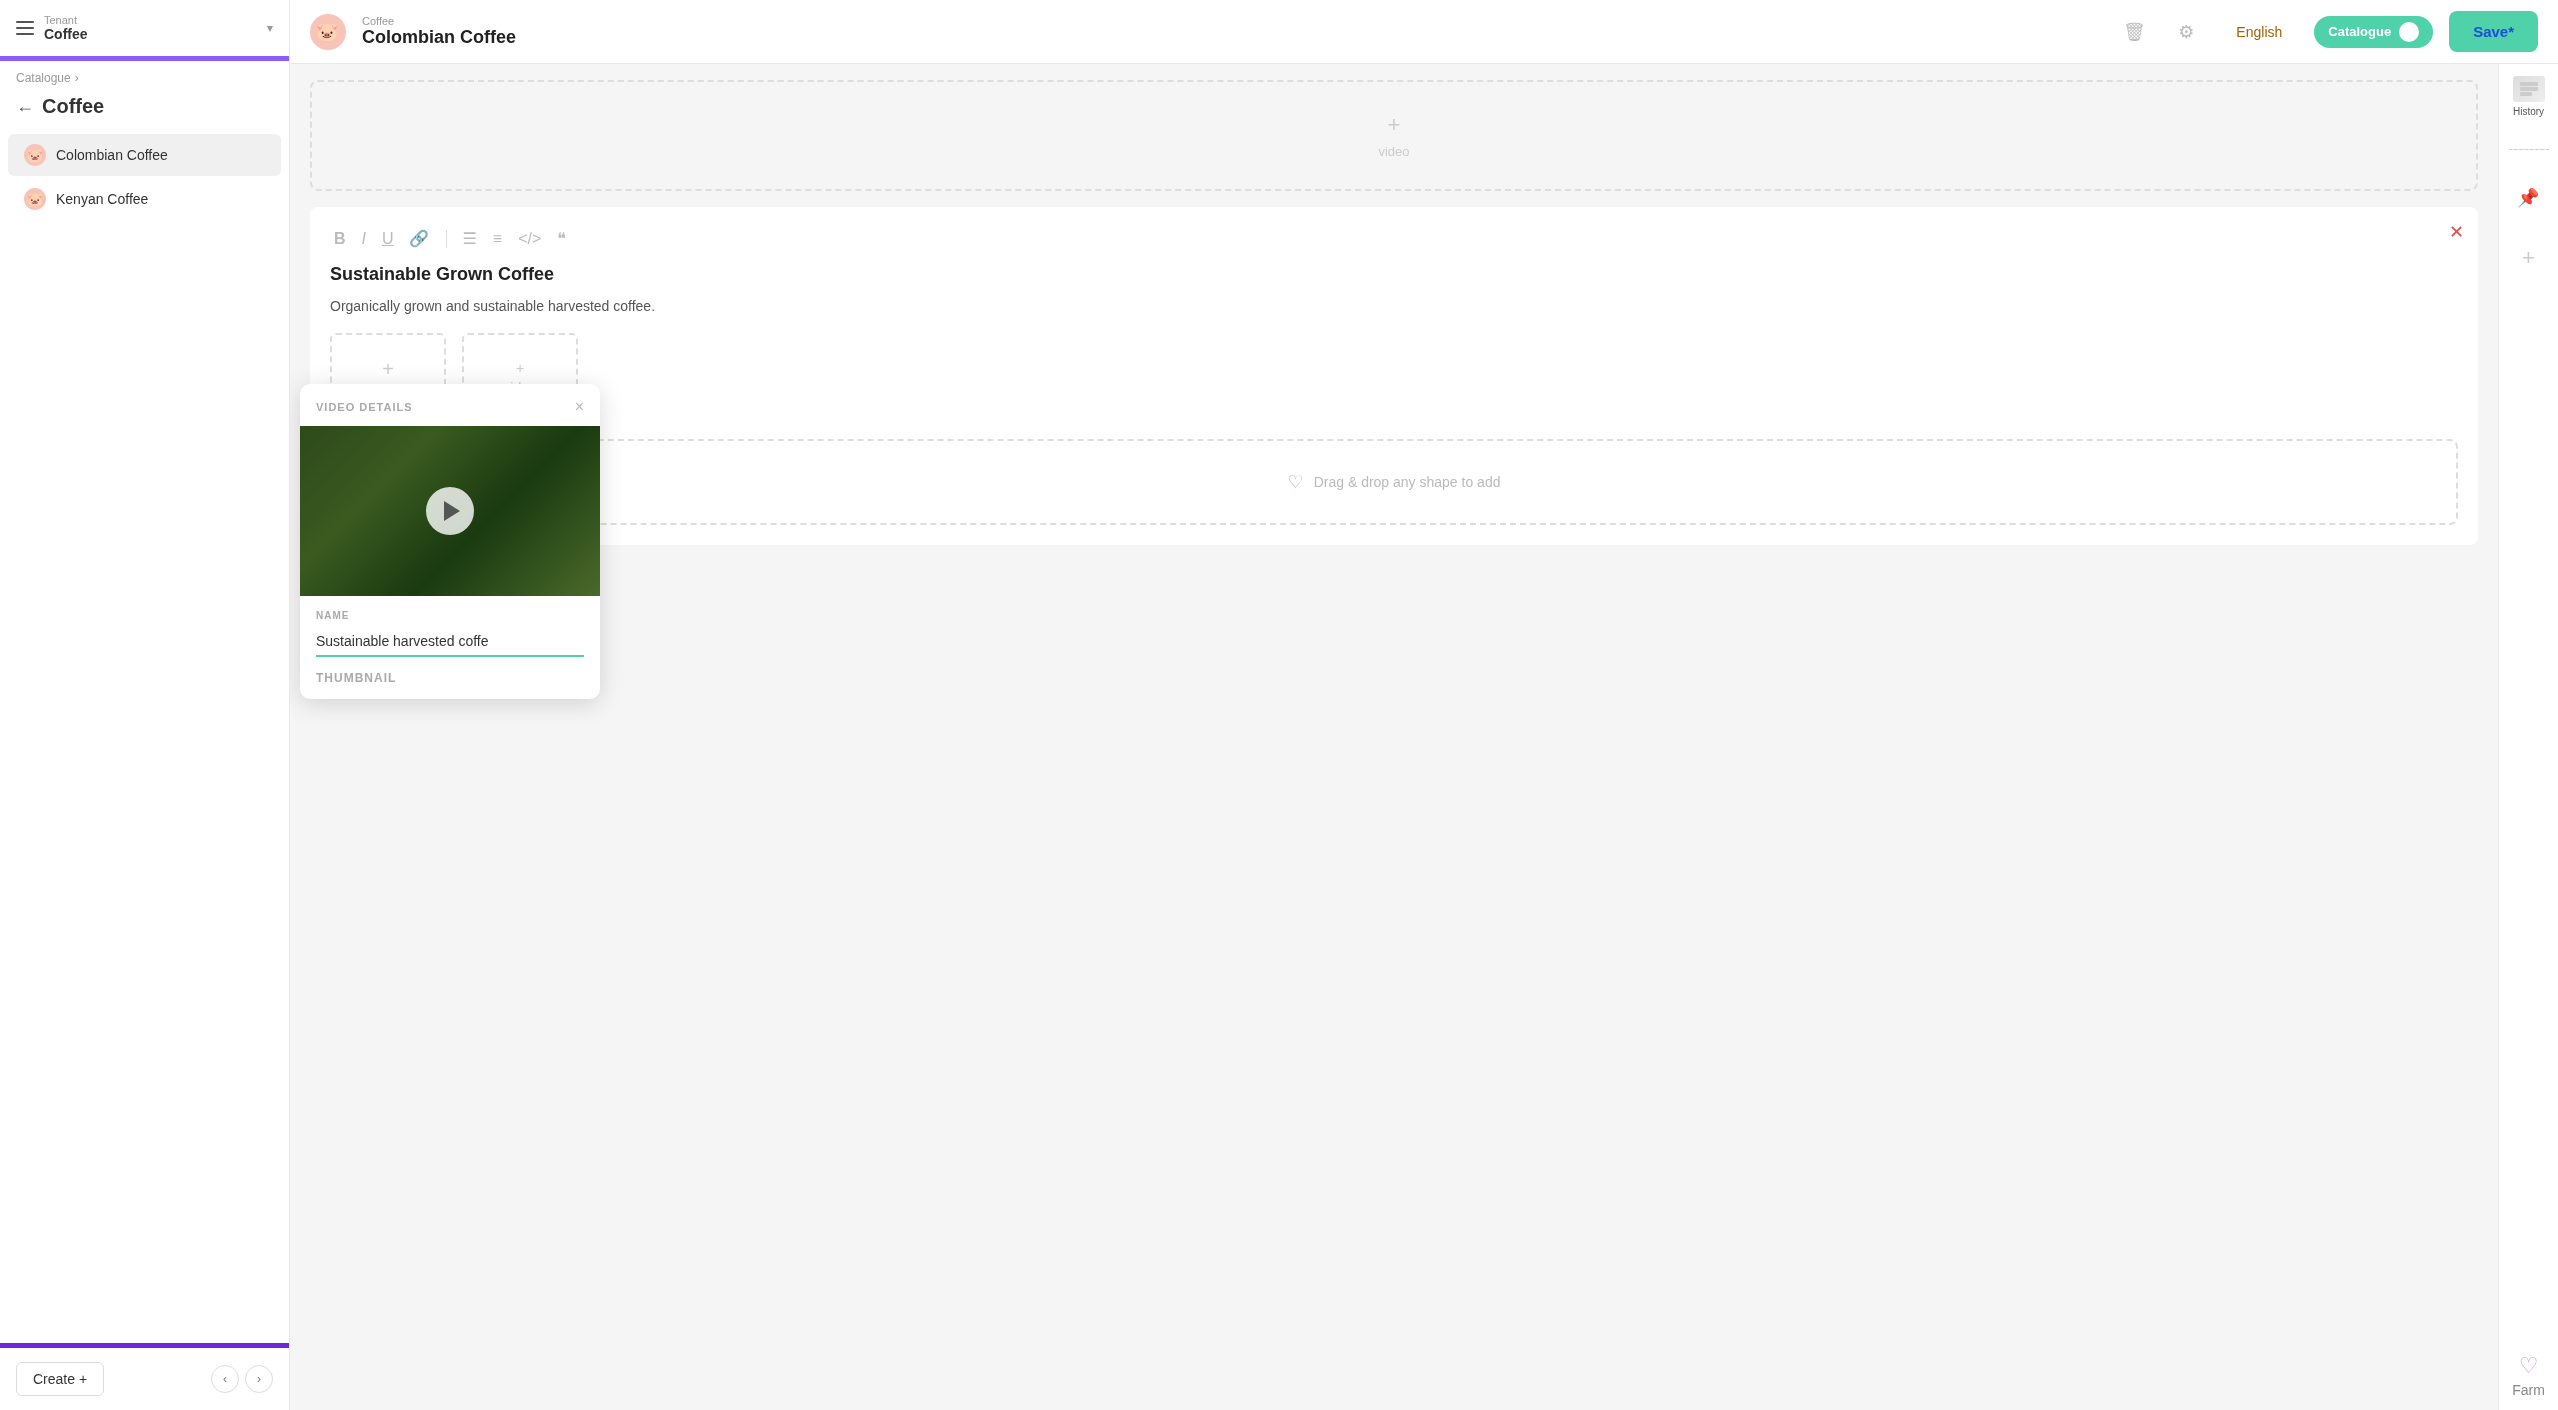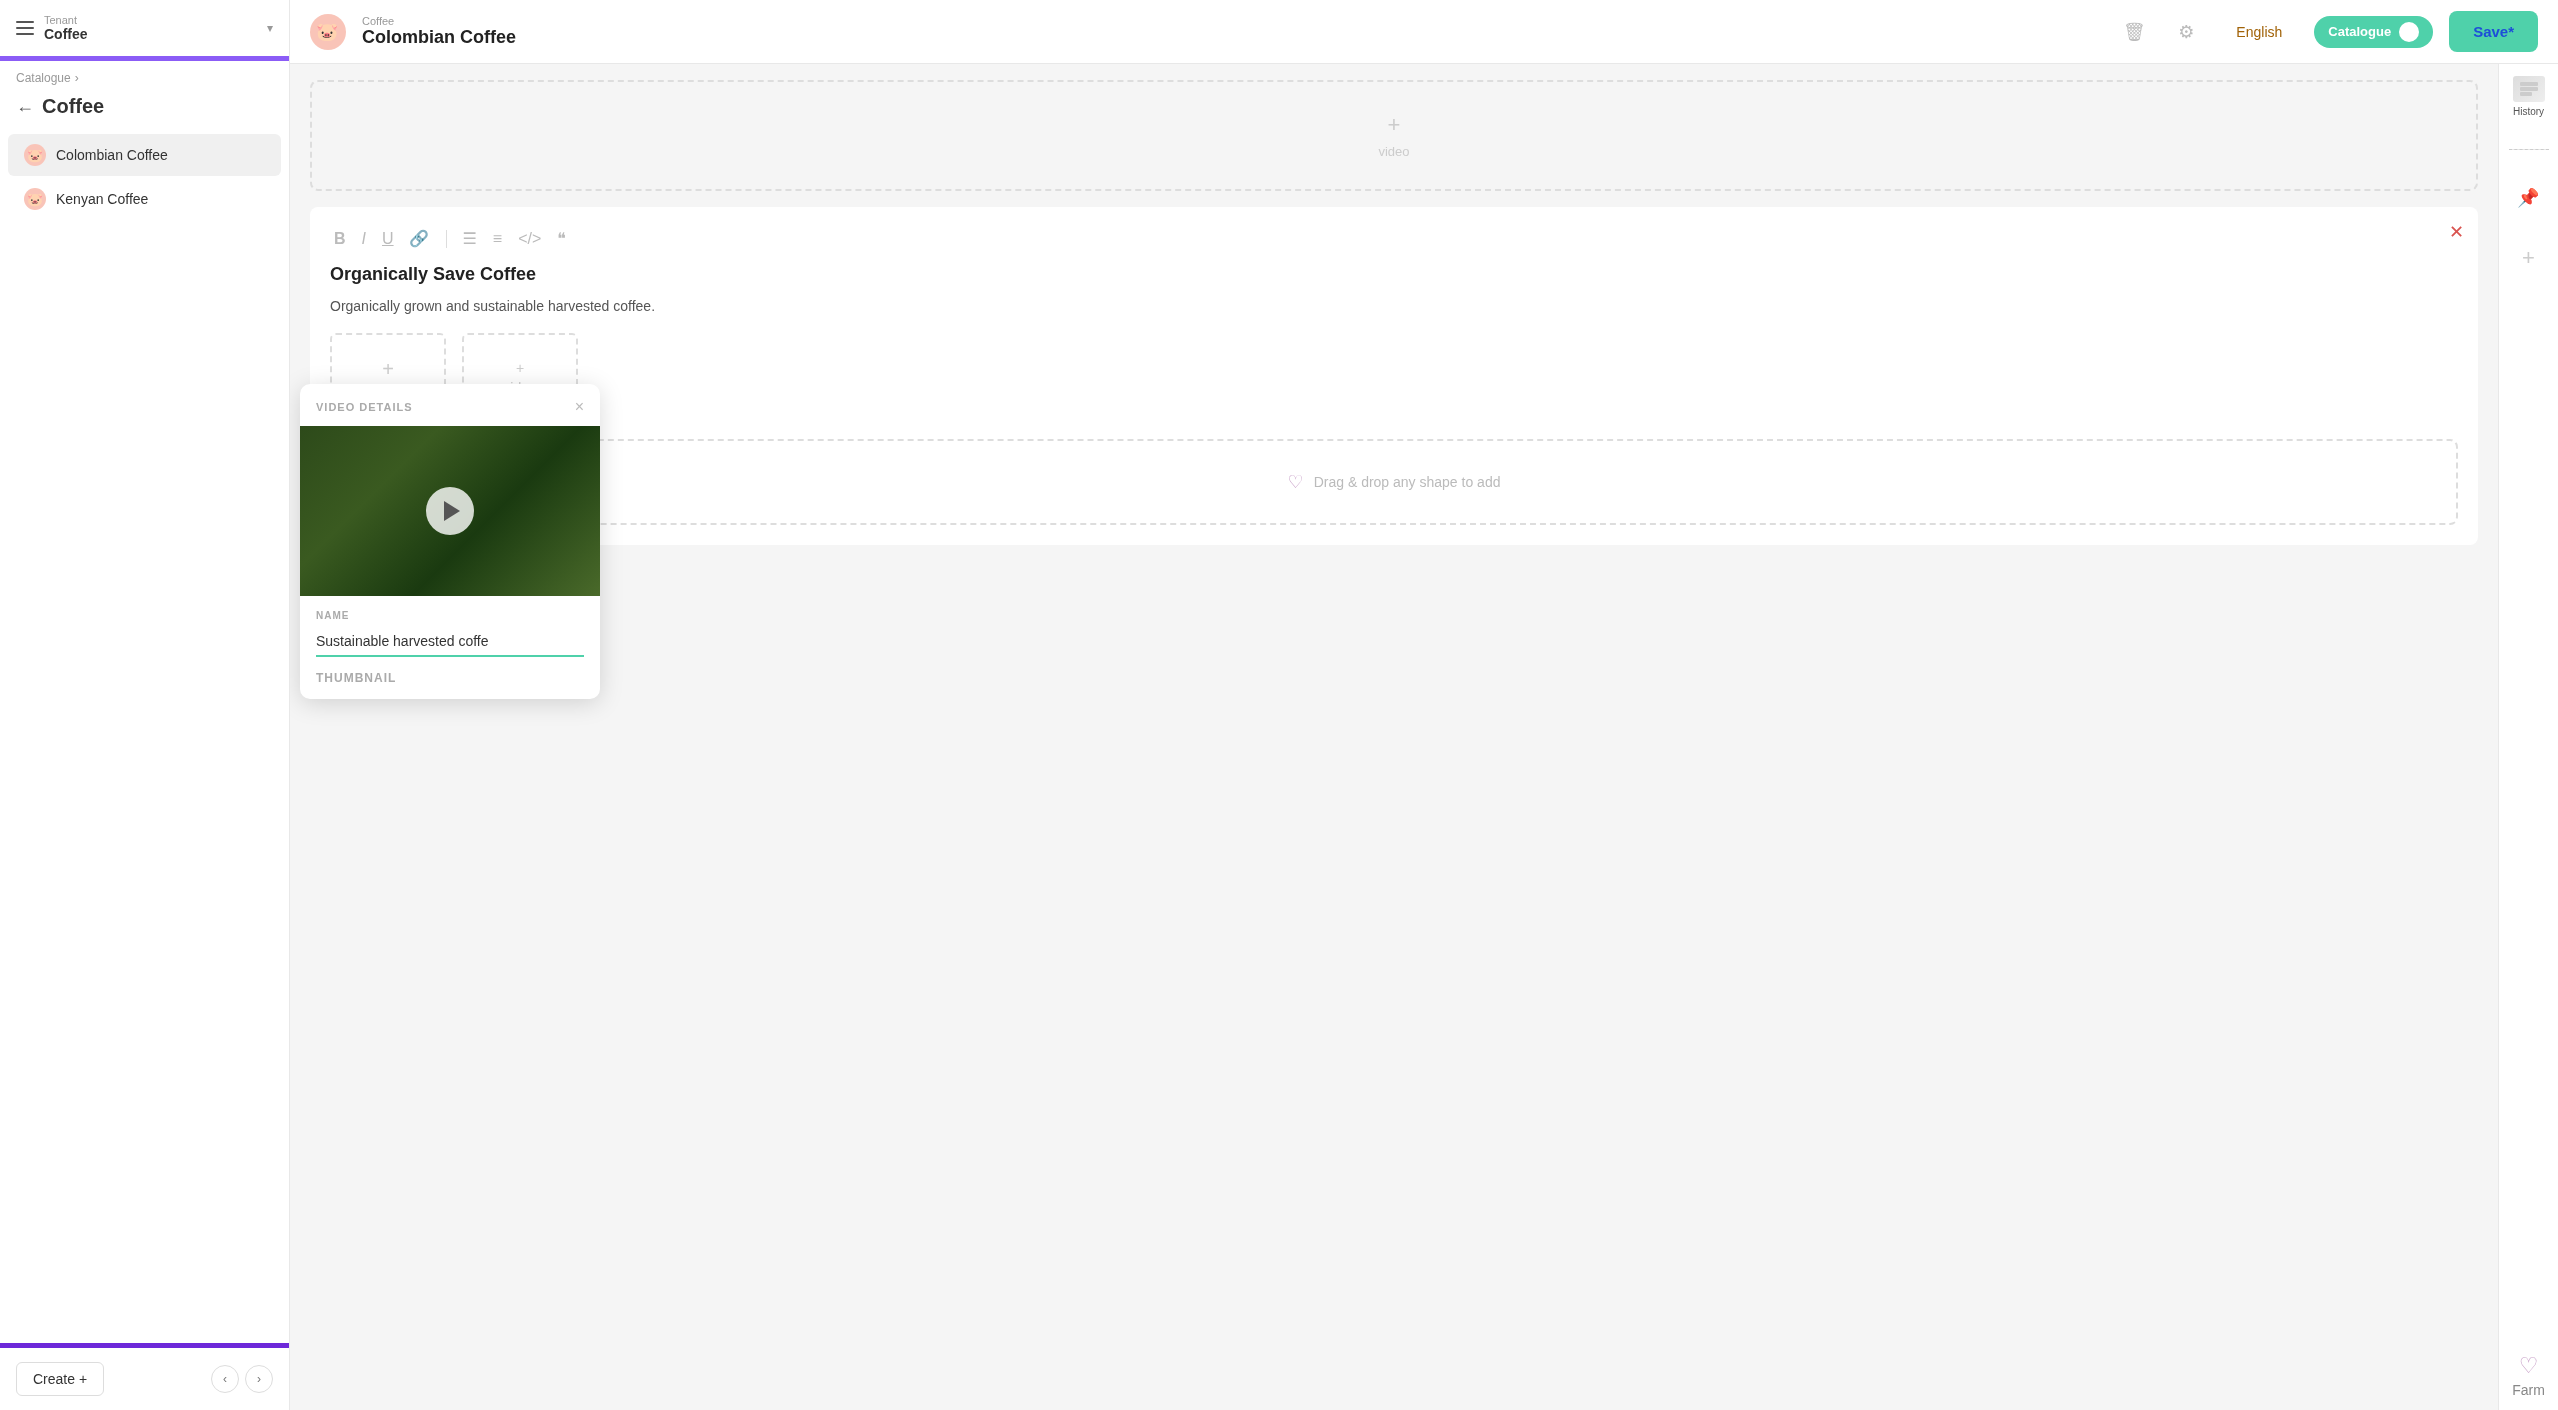--- a/index.html
+++ b/index.html
@@ -197,21 +197,21 @@
           <span class="toolbar-btn"><i>I</i></span>
           <span class="toolbar-btn"><u>U</u></span>
           <span class="toolbar-btn">🔗</span>
           <div class="toolbar-sep"></div>
           <span class="toolbar-btn">☰</span>
           <span class="toolbar-btn">≡</span>
           <span class="toolbar-btn">&lt;/&gt;</span>
           <span class="toolbar-btn">❝</span>
         </div>
 
-        <div class="block-heading">Organically Save Coffee</div>
+        <div class="block-heading">Sustainable Grown Coffee</div>
         <div class="block-text">Organically grown and sustainable harvested coffee.</div>
 
         <div class="images-row">
           <div class="image-placeholder">
             <span class="plus">+</span>
             <span class="label">image</span>
           </div>
           <div class="video-placeholder2">
             <span class="plus">+</span>
             <span class="label">video</span>

